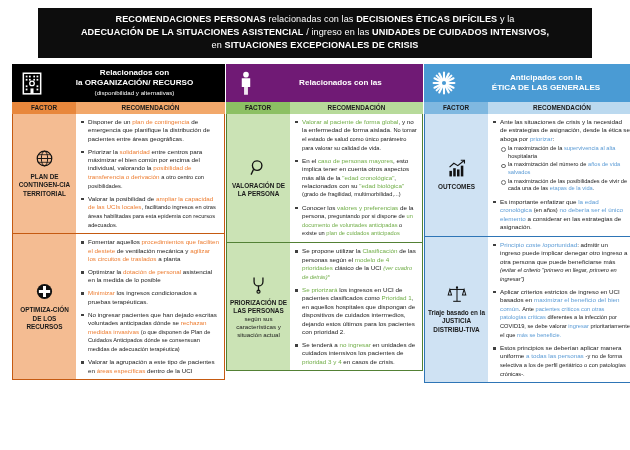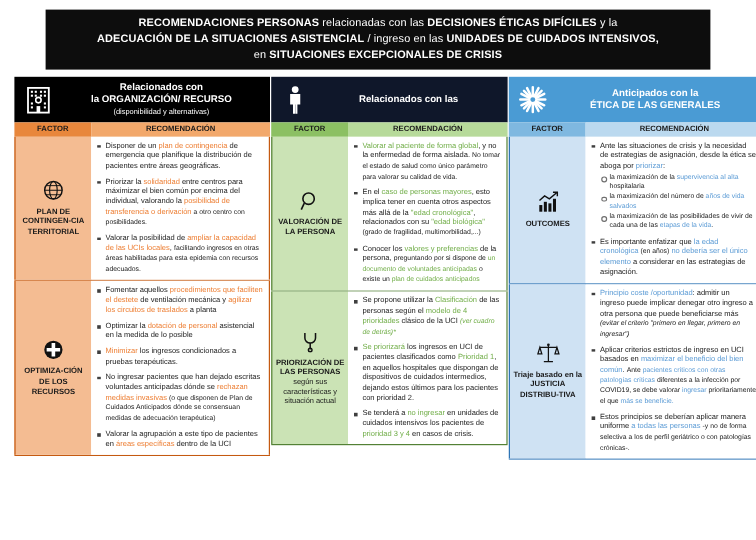--- a/index.html
+++ b/index.html
@@ -45,21 +45,21 @@
     flex:0 0 auto;width:34px;height:34px;
     display:flex;align-items:center;justify-content:center;
   }
   .grp-head .ghtext{
     flex:1 1 auto;text-align:center;
     font-size:8.1px;line-height:1.25;font-weight:bold;
     padding-right:2px;
   }
   .grp-head .sub{font-weight:normal;font-size:6.2px;}
   .gh-org{background:#000000;}
-  .gh-per{background:#0f172a;}
+  .gh-per{background:#701a75;}
   .gh-eth{background:#4A9BD4;}
 
   .sub-head{display:grid;grid-template-columns:64px 1fr;height:12px;}
   .sub-head div{
     display:flex;align-items:center;justify-content:center;
     font-size:6.4px;font-weight:bold;color:#1a1a1a;
     box-sizing:border-box;
   }
   .sh-org-f{background:#E8873C;}
   .sh-org-r{background:#F2A86B;}

